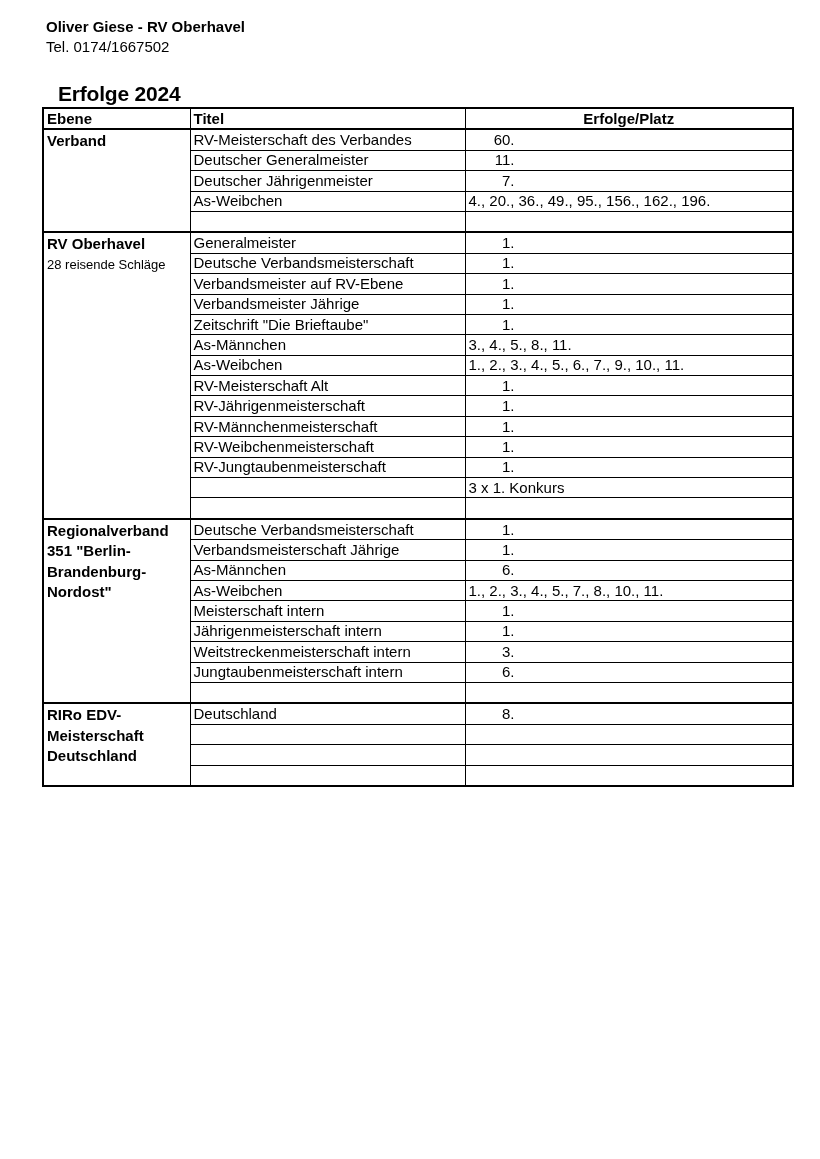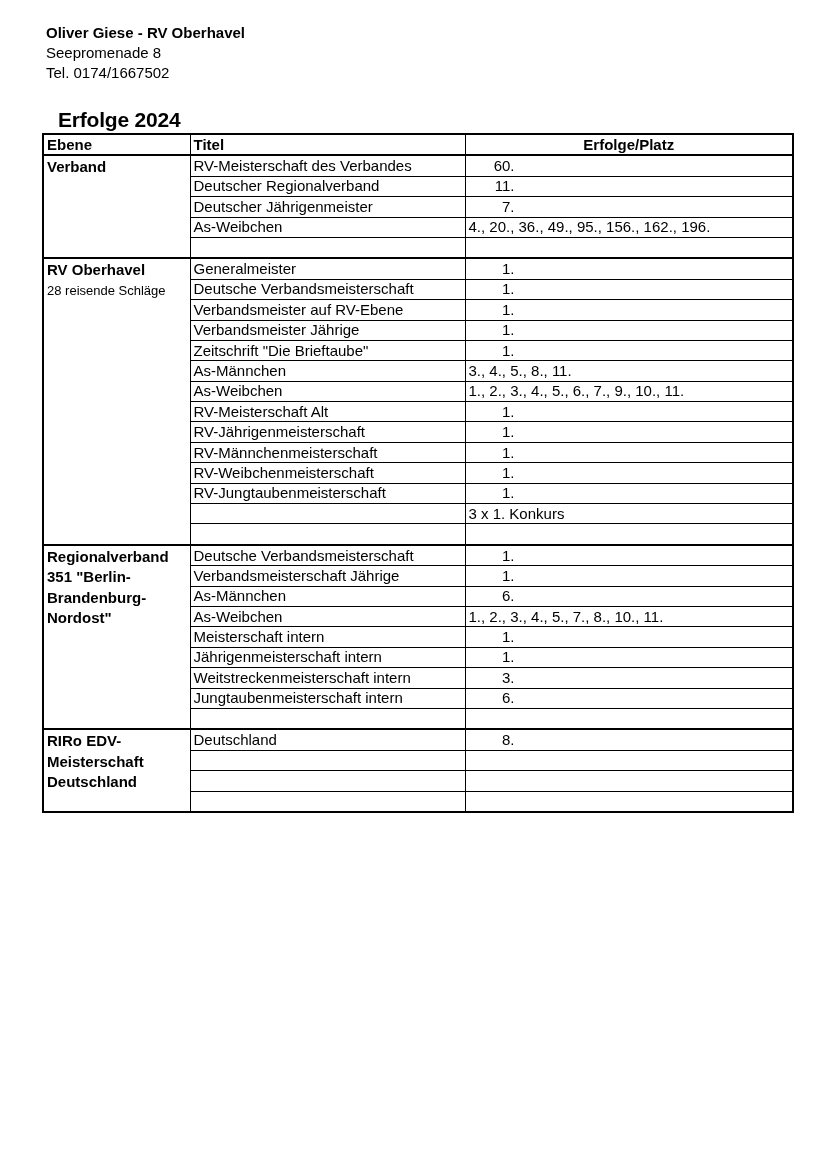--- a/index.html
+++ b/index.html
@@ -9,21 +9,21 @@
     color: #000000;
     font-family: "Liberation Sans", sans-serif;
   }
   .page {
     position: relative;
     width: 820px;
     height: 1159px;
     background: #ffffff;
     overflow: hidden;
     box-sizing: border-box;
-    padding: 23px 28px 0 42px;
+    padding: 17px 28px 0 42px;
   }
   .sender {
     padding-left: 4px;
     font-size: 15px;
     line-height: 20px;
   }
   .sender .name { font-weight: bold; }
   .doc-title {
     margin: 24px 0 0 16px;
     font-size: 21px;
@@ -79,21 +79,20 @@
     text-align: right;
   }
 </style>
 </head>
 <body>
 
 <div class="page">
 
   <div class="sender">
     <div class="name">Oliver Giese - RV Oberhavel</div>
-    <div>Seepromenade 8</div>
     <div>Tel. 0174/1667502</div>
   </div>
 
   <h1 class="doc-title">Erfolge 2024</h1>
 
   <table class="erfolge">
     <colgroup>
       <col class="c-ebene">
       <col class="c-titel">
       <col class="c-platz">
@@ -107,21 +106,21 @@
     </thead>
     <tbody id="table-body">
         <tr class="group-first">
           <td class="ebene-cell" rowspan="5">
             <div class="level">Verband</div>
           </td>
           <td class="titel-cell">RV-Meisterschaft des Verbandes</td>
           <td class="platz-cell"><span class="val-short">60.</span></td>
         </tr>
         <tr>
-          <td class="titel-cell">Deutscher Regionalverband</td>
+          <td class="titel-cell">Deutscher Generalmeister</td>
           <td class="platz-cell"><span class="val-short">11.</span></td>
         </tr>
         <tr>
           <td class="titel-cell">Deutscher Jährigenmeister</td>
           <td class="platz-cell"><span class="val-short">7.</span></td>
         </tr>
         <tr>
           <td class="titel-cell">As-Weibchen</td>
           <td class="platz-cell">4., 20., 36., 49., 95., 156., 162., 196.</td>
         </tr>

